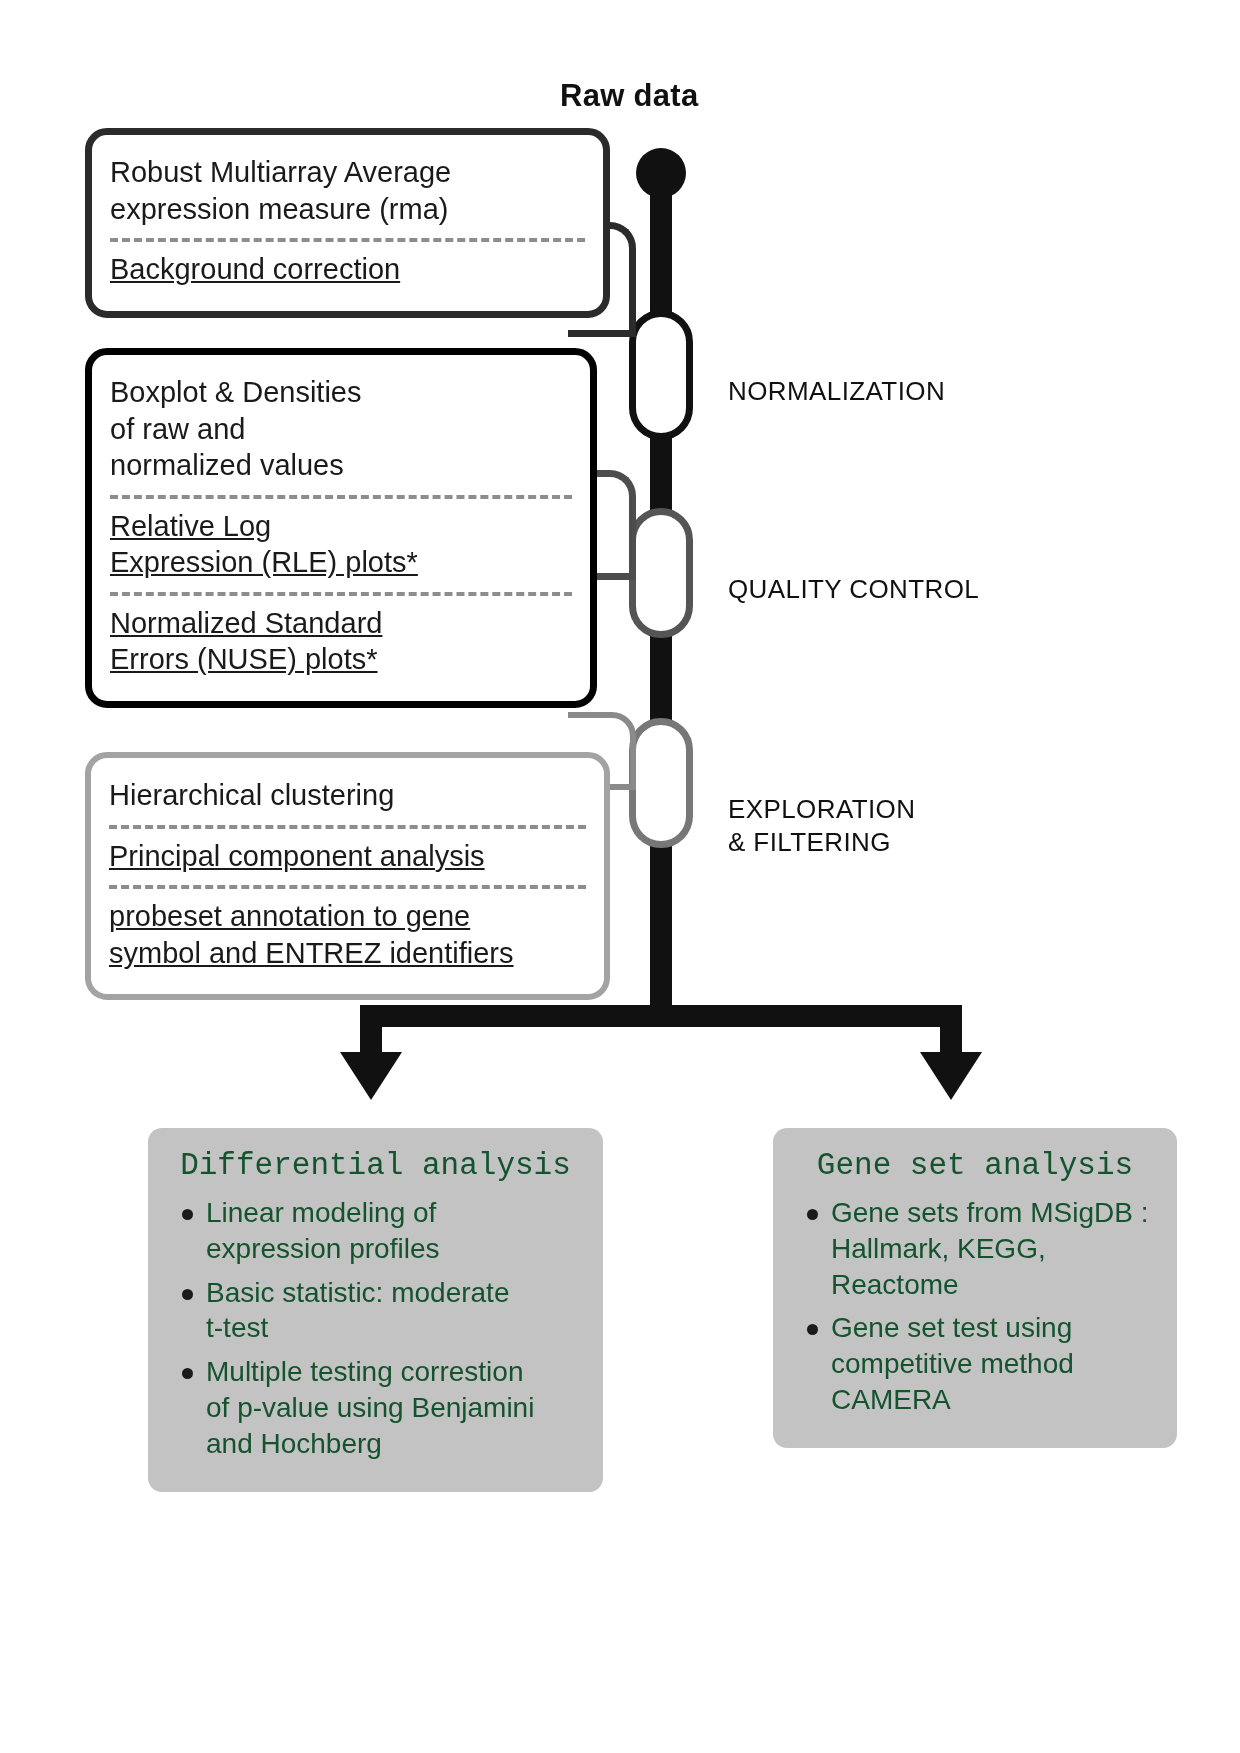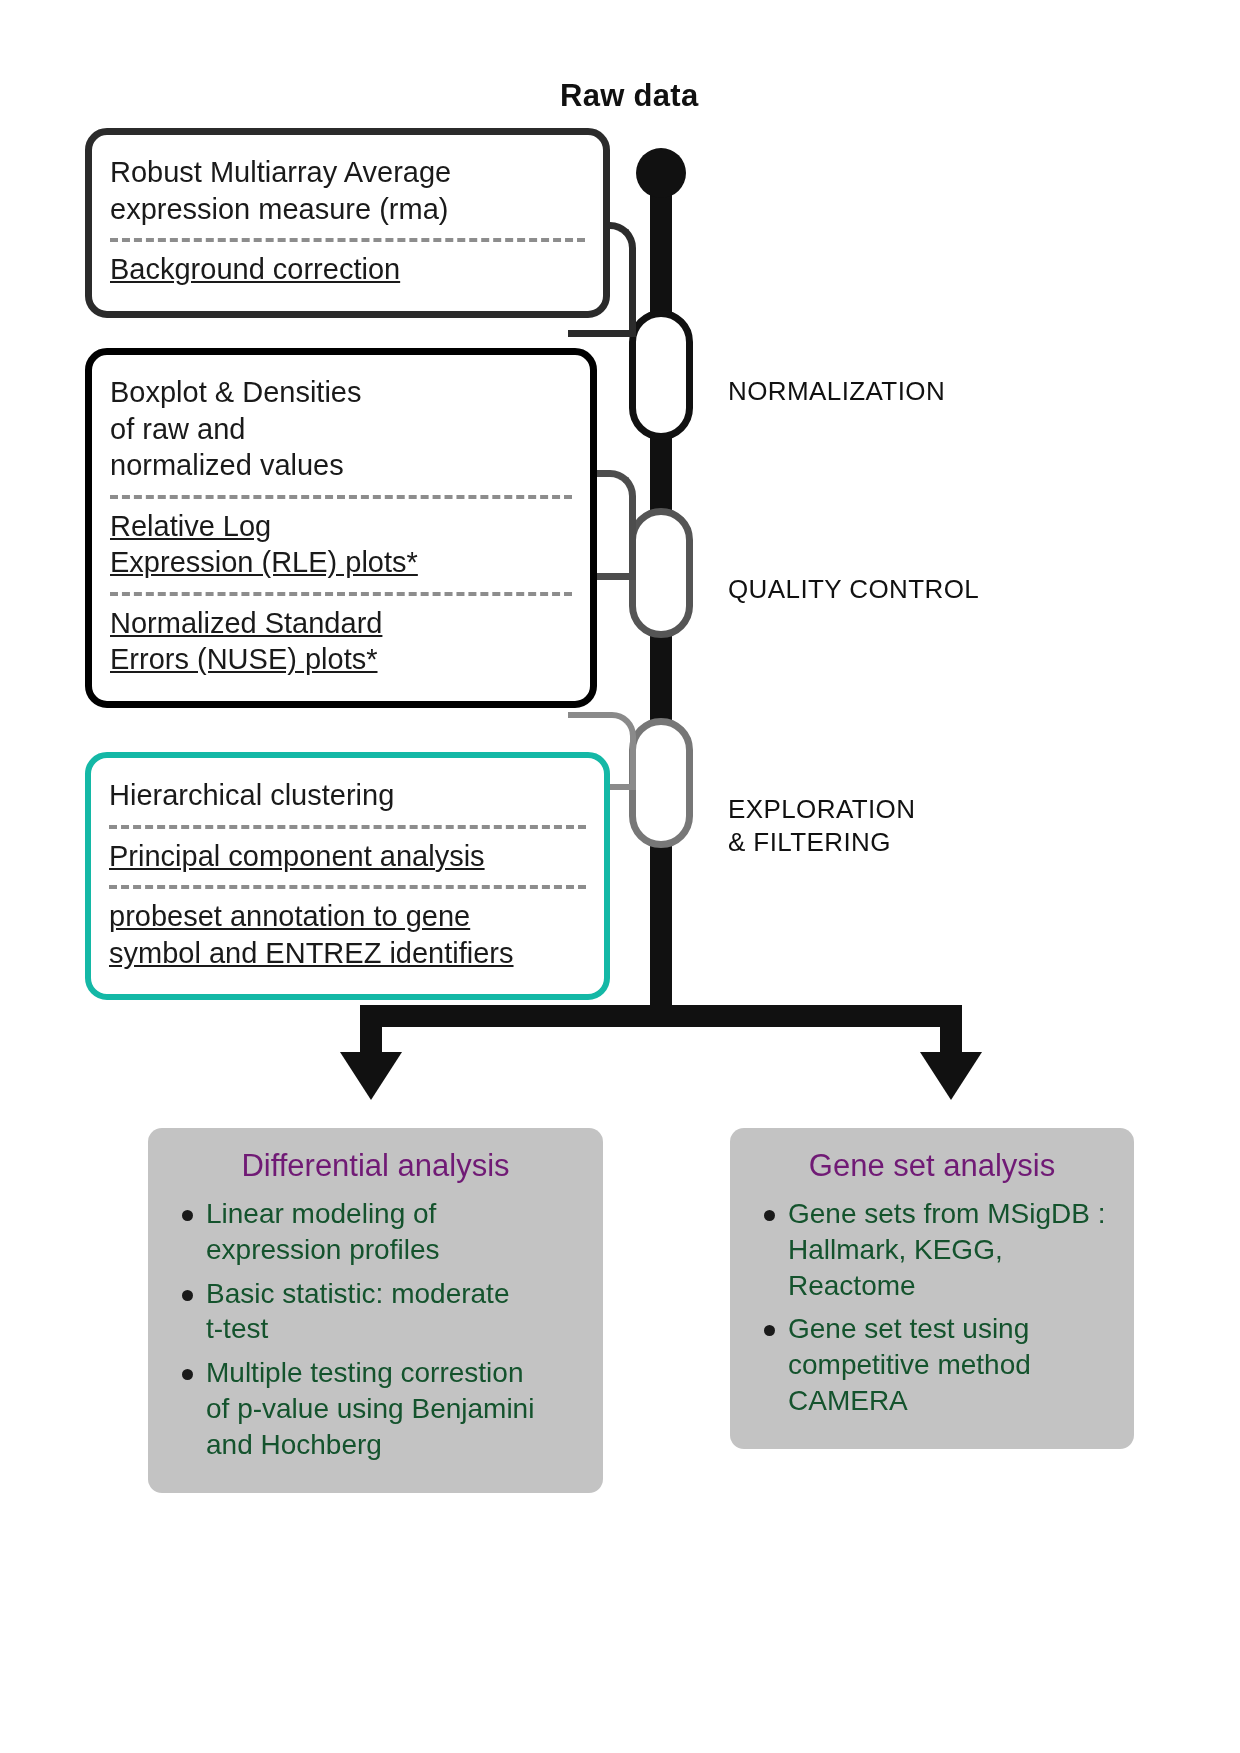--- a/index.html
+++ b/index.html
@@ -124,21 +124,21 @@
     position: absolute;
     left: 55px;
     box-sizing: border-box;
     background: #ffffff;
     border-radius: 22px;
     padding: 10px 18px 12px 18px;
     margin-left: 30px;
   }
   .lbox.b1 { top: 128px;  width: 525px; border: 7px solid #2b2b2b; }
   .lbox.b2 { top: 348px;  width: 512px; border: 7px solid #000000; }
-  .lbox.b3 { top: 752px;  width: 525px; border: 6px solid #14b8a6; }
+  .lbox.b3 { top: 752px;  width: 525px; border: 6px solid #a3a3a3; }
 
   .lbox .row {
     font-size: 29px;
     line-height: 1.26;
     padding: 9px 0 11px 0;
     color: #1a1a1a;
     white-space: pre-line;
   }
   .lbox .row + .row {
     border-top: 4px dashed #8d8d8d;
@@ -147,28 +147,29 @@
 
   
   .gbox {
     position: absolute;
     box-sizing: border-box;
     background: #c3c3c3;
     border-radius: 14px;
     padding: 14px 20px 22px 20px;
   }
   .gbox.g1 { left: 148px; top: 1128px; width: 455px; }
-  .gbox.g2 { left: 730px; top: 1128px; width: 404px; }
+  .gbox.g2 { left: 773px; top: 1128px; width: 404px; }
 
   .gbox h3 {
     margin: 6px 0 12px 0;
     font-size: 31px;
     font-weight: normal;
     text-align: center;
-    color: #701a75;
+    color: #14532d;
+    font-family: Liberation Mono, monospace;
   }
   .gbox ul {
     margin: 0;
     padding: 0 0 0 6px;
     list-style: none;
   }
   .gbox li {
     position: relative;
     font-size: 28px;
     line-height: 1.28;

